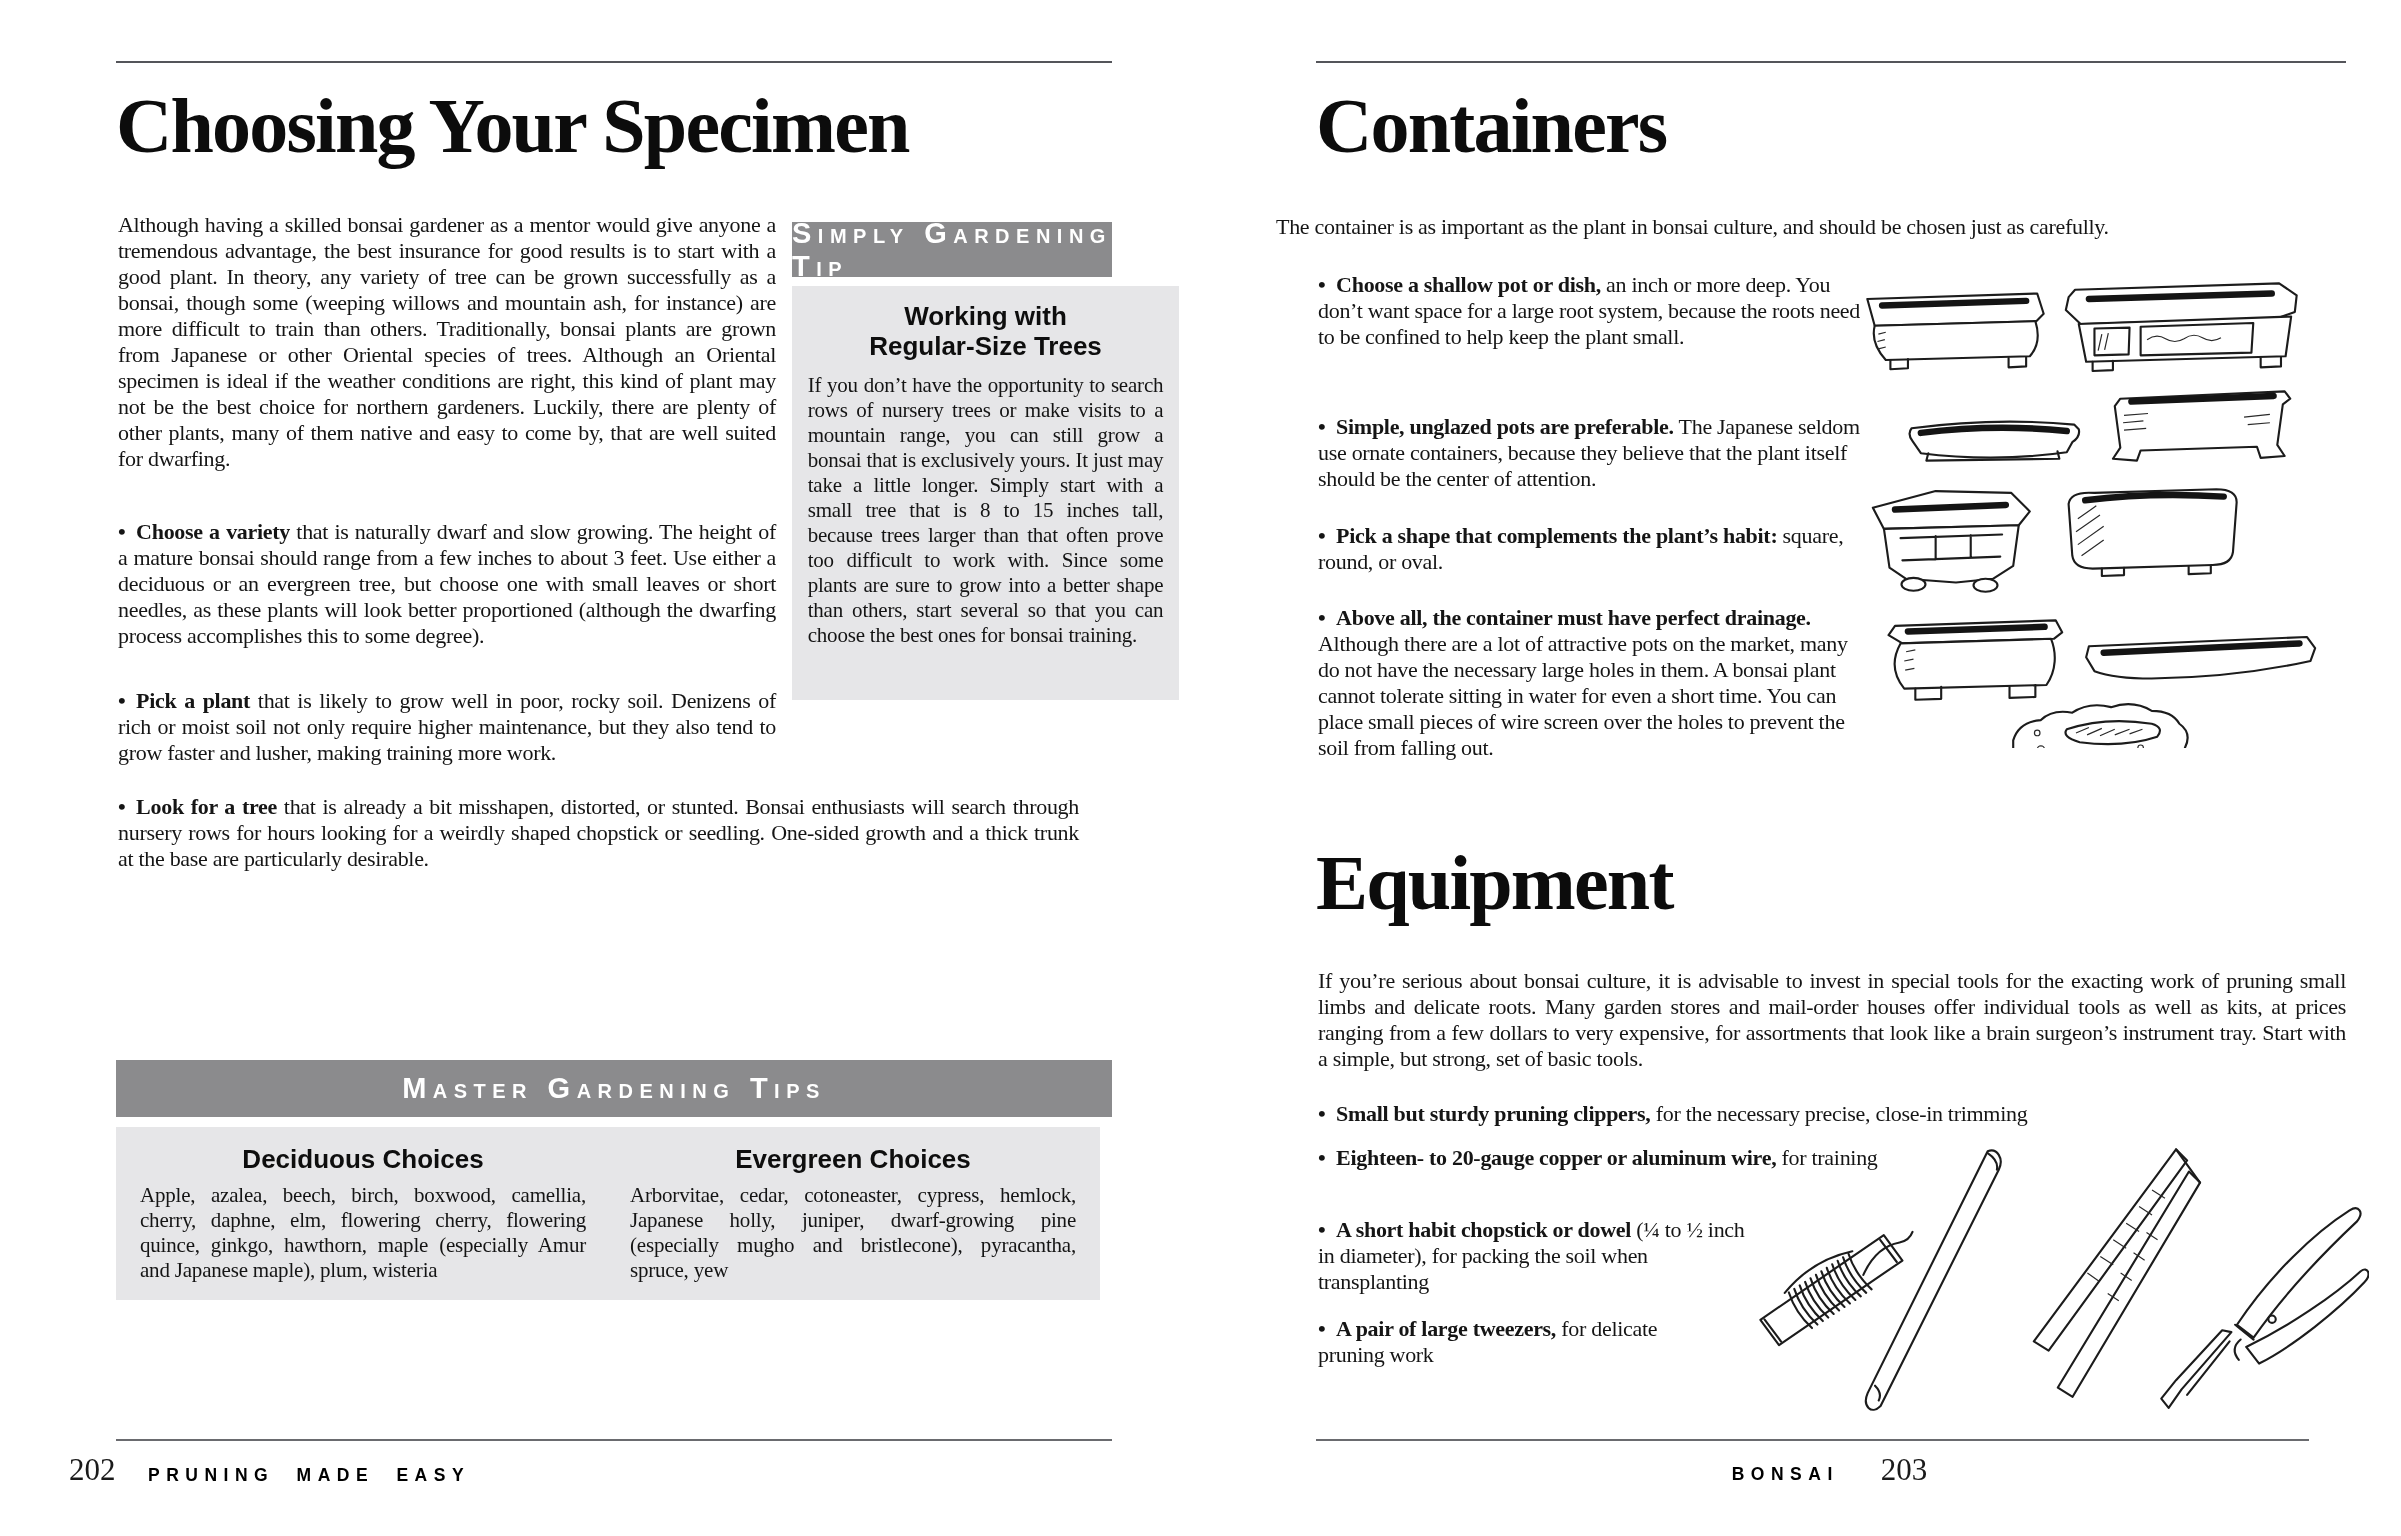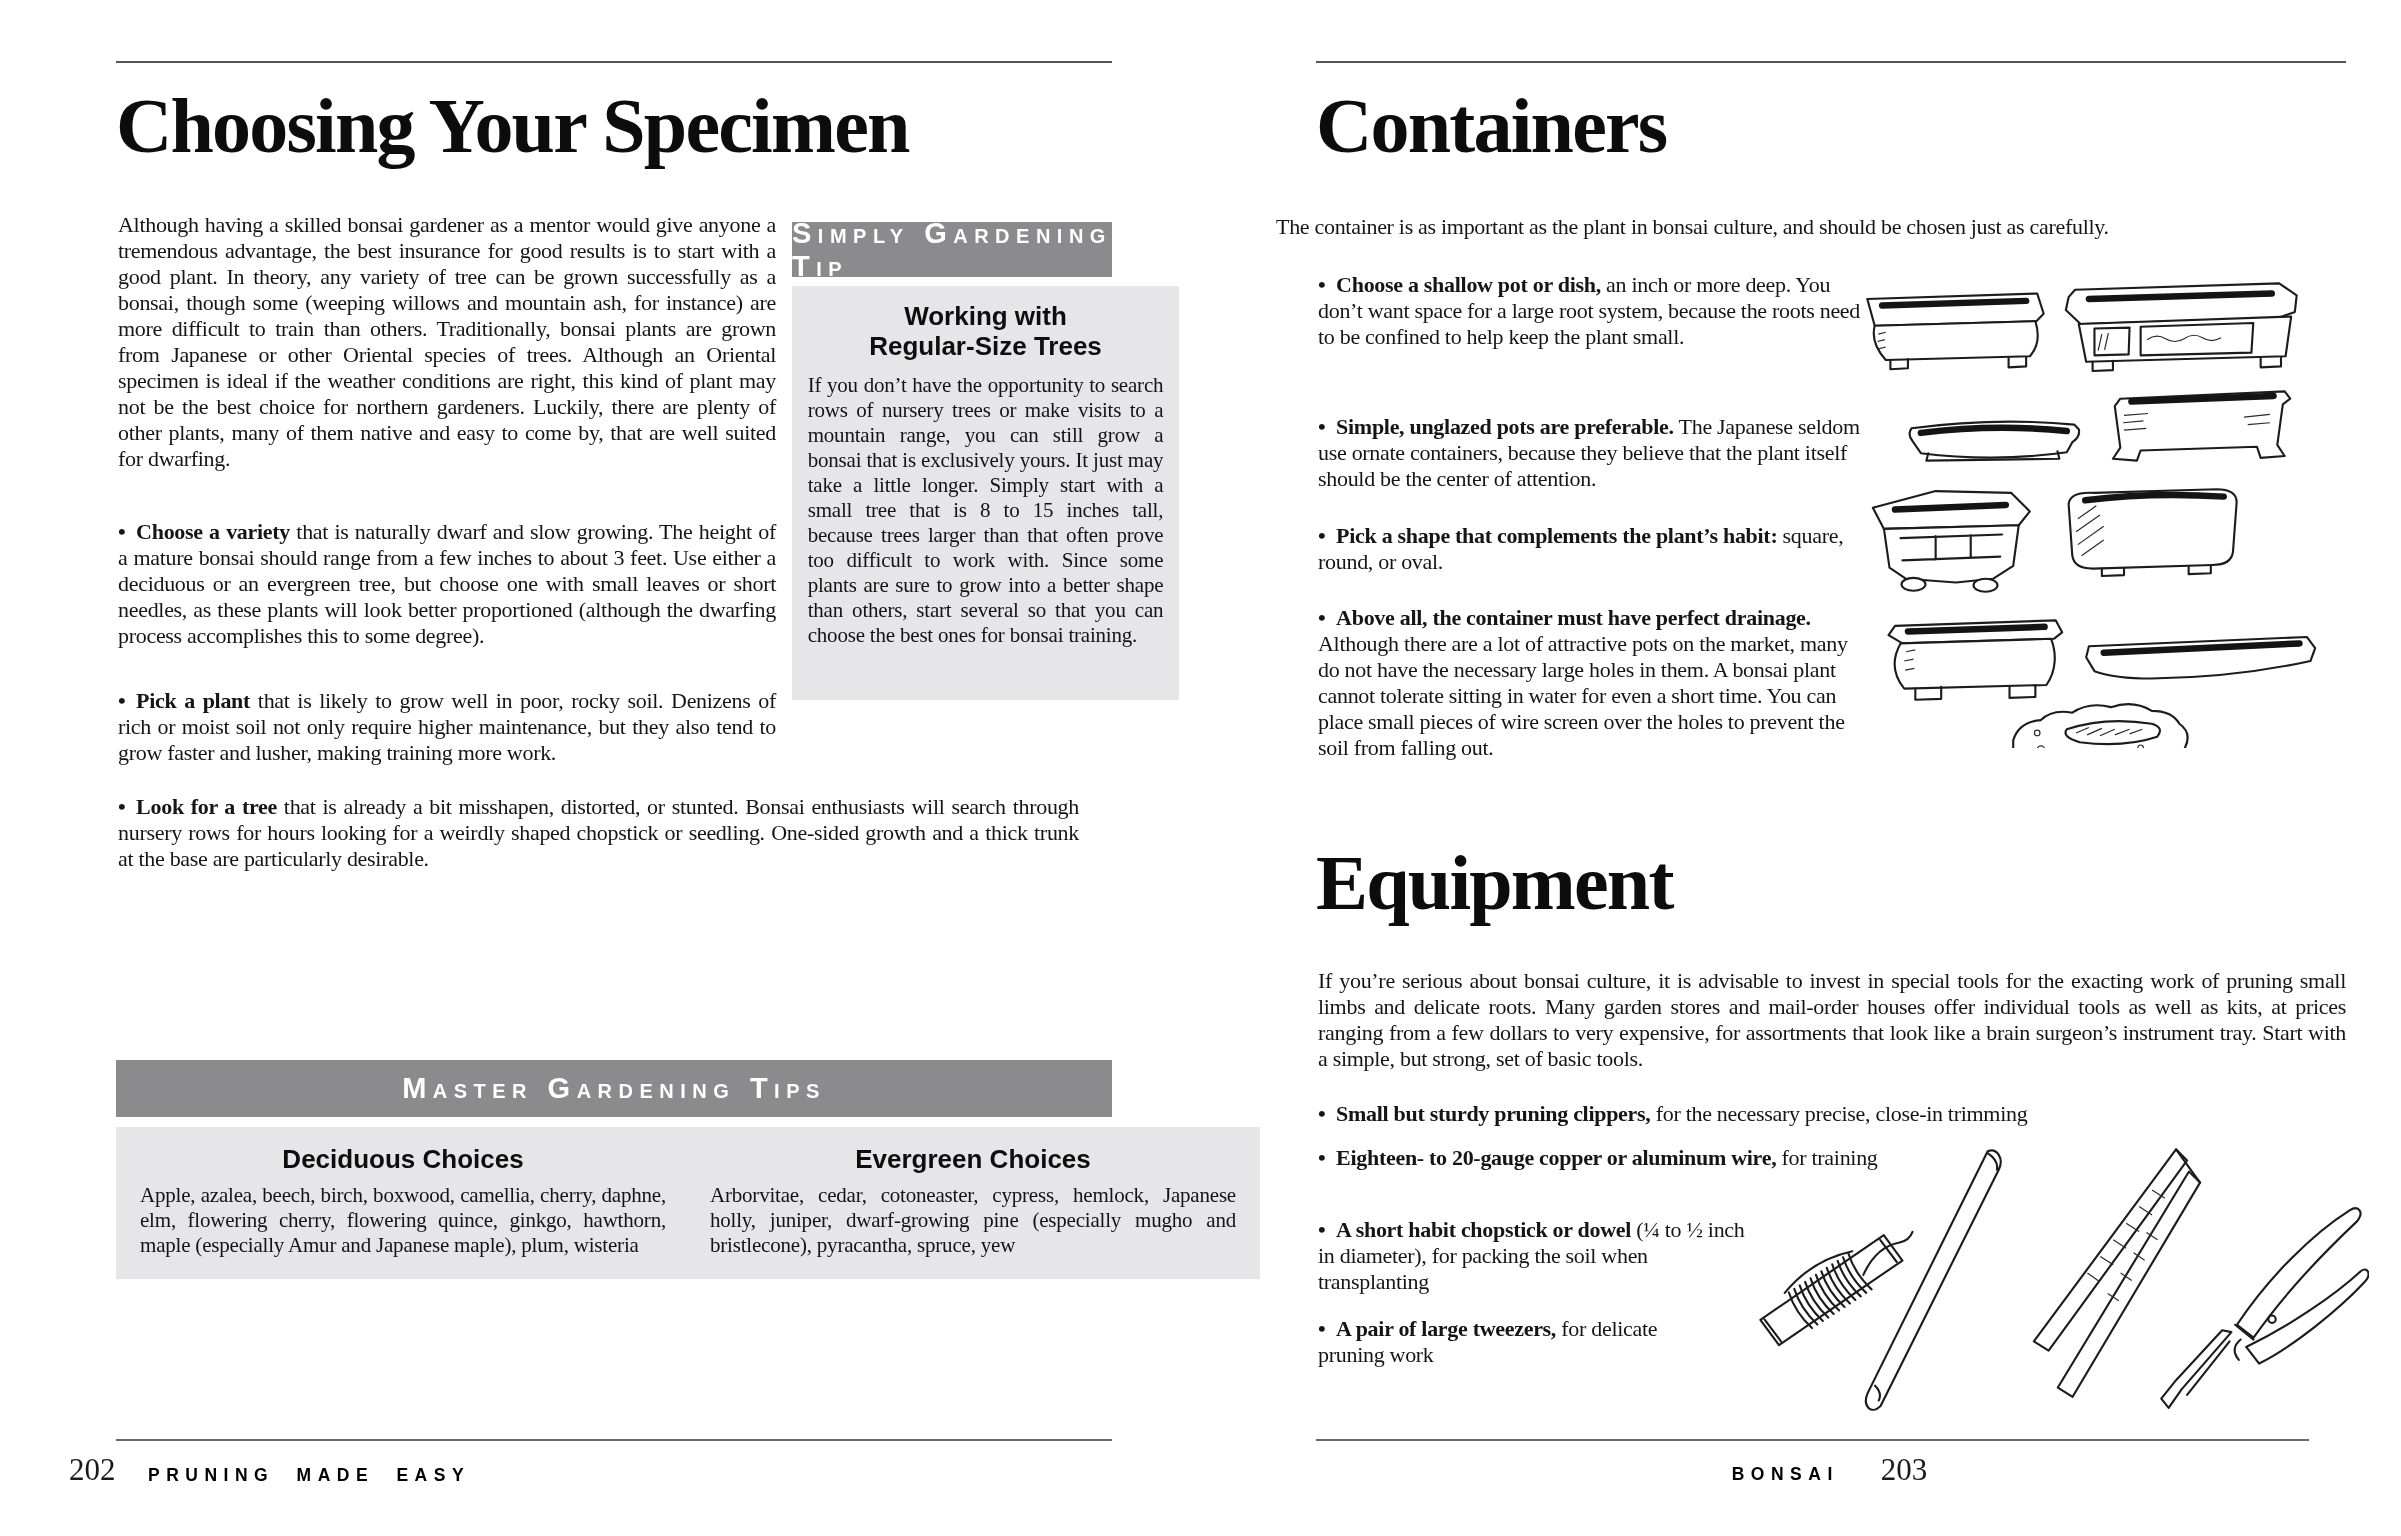--- a/index.html
+++ b/index.html
@@ -52,21 +52,21 @@
     <p class="sans-head">
       <span>Working with</span><br>
       <span>Regular-Size Trees</span>
     </p>
     <p class="tipbody just" style="margin:11px 0 0;">If you don’t have the opportunity to search rows of nursery trees or make visits to a mountain range, you can still grow a bonsai that is exclusively yours. It just may take a little longer. Simply start with a small tree that is 8 to 15 inches tall, because trees larger than that often prove too difficult to work with. Since some plants are sure to grow into a better shape than others, start several so that you can choose the best ones for bonsai training.</p>
   </div>
 
   <div class="abs bar" style="left:116px;top:1060px;width:996px;height:57px;">
     <span>Master Gardening Tips</span>
   </div>
-  <div class="abs graybox" style="left:116px;top:1127px;width:1144px;min-height:152px;padding:13px 24px 16.6px;box-sizing:border-box;display:flex;gap:44px;">
+  <div class="abs graybox" style="left:116px;top:1127px;width:984px;min-height:152px;padding:13px 24px 16.6px;box-sizing:border-box;display:flex;gap:44px;">
     <div style="flex:1;">
       <p class="sans-head" style="margin:3.7px 0 9.2px;">Deciduous Choices</p>
       <p class="tipbody just" style="margin:0;">Apple, azalea, beech, birch, boxwood, camellia, cherry, daphne, elm, flowering cherry, flowering quince, ginkgo, hawthorn, maple (especially Amur and Japanese maple), plum, wisteria</p>
     </div>
     <div style="flex:1;">
       <p class="sans-head" style="margin:3.7px 0 9.2px;">Evergreen Choices</p>
       <p class="tipbody just" style="margin:0;">Arborvitae, cedar, cotoneaster, cypress, hemlock, Japanese holly, juniper, dwarf-growing pine (especially mugho and bristlecone), pyracantha, spruce, yew</p>
     </div>
   </div>
 

